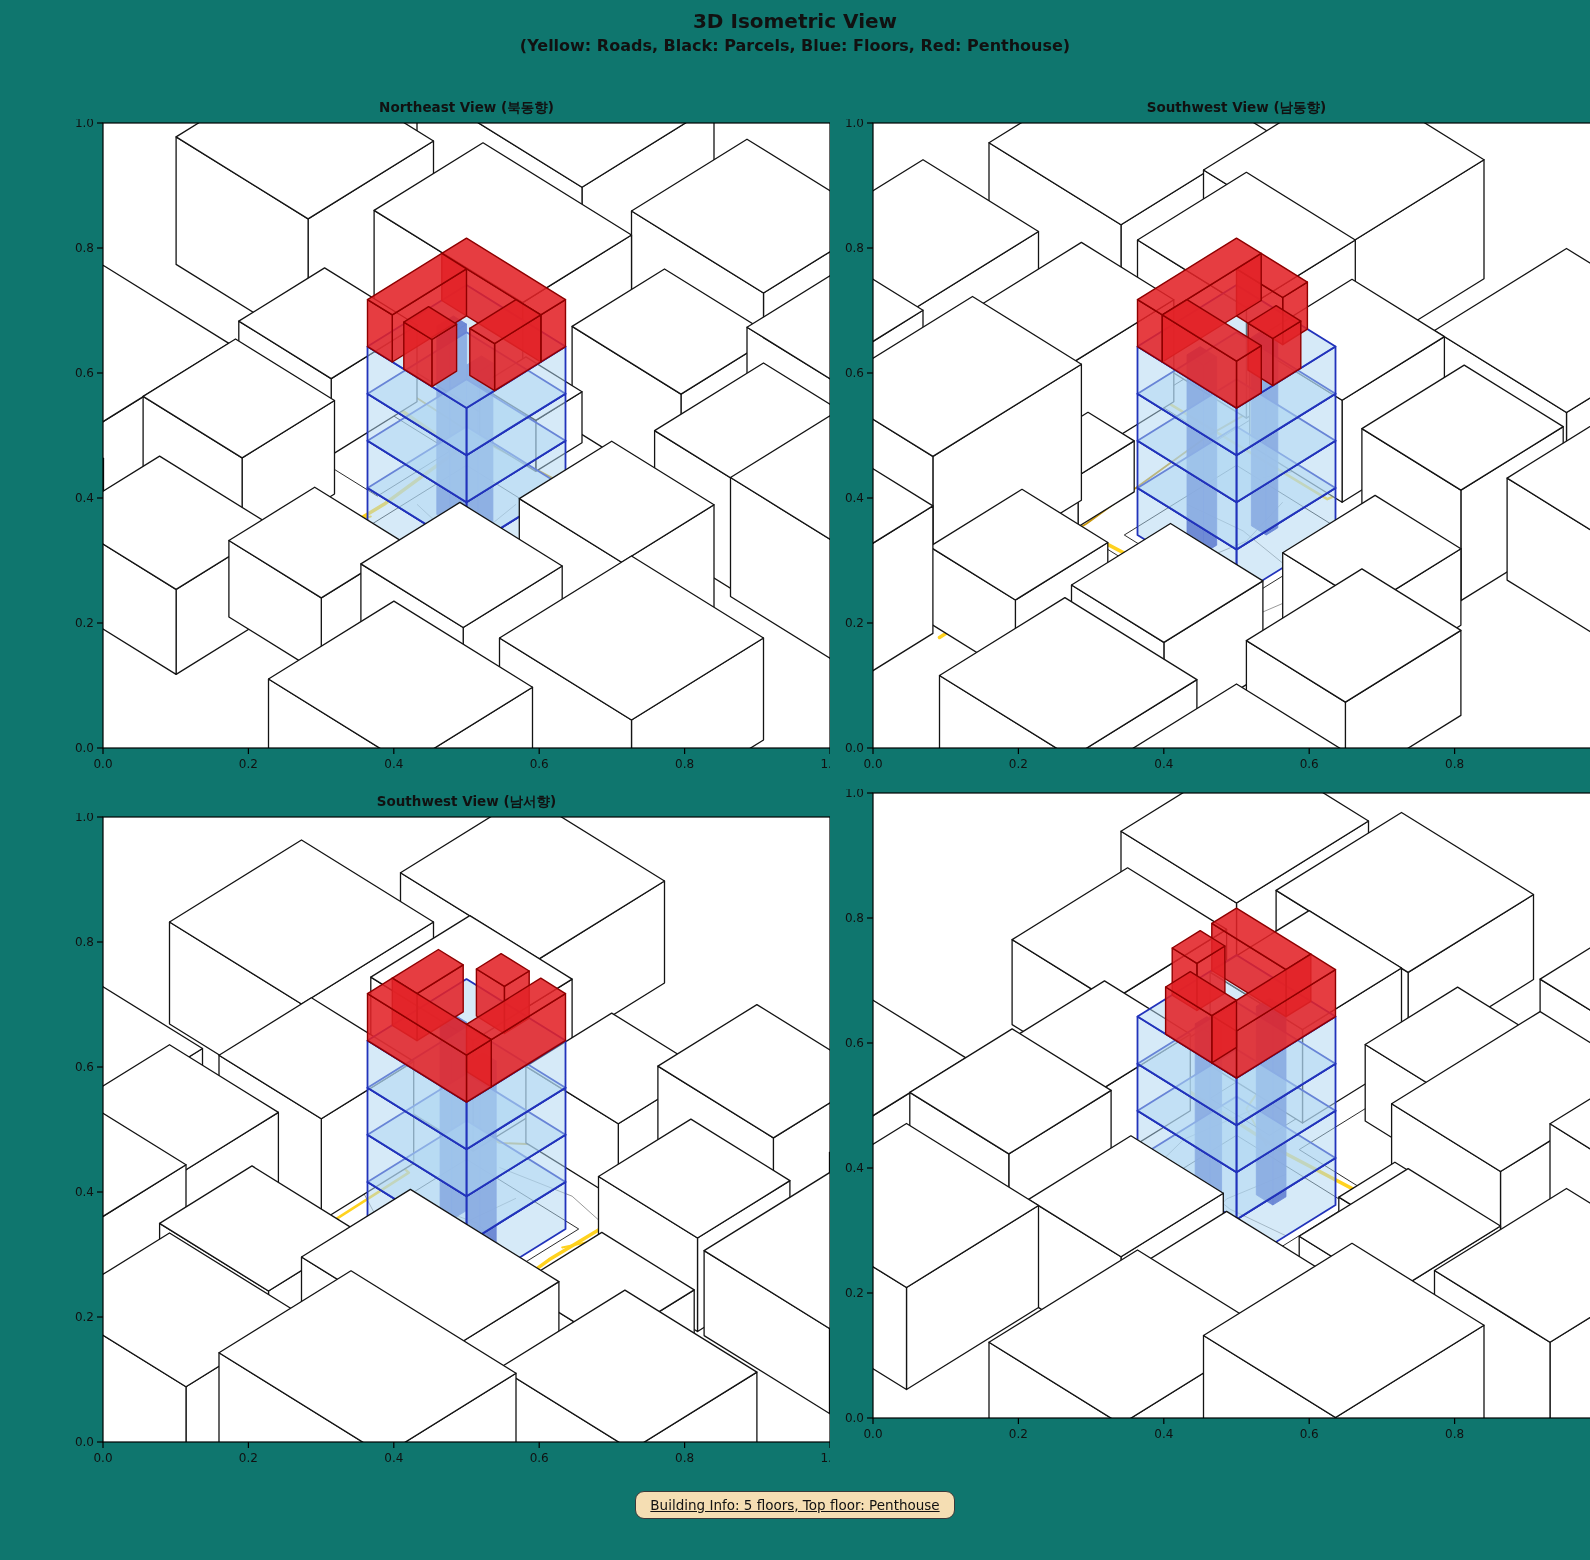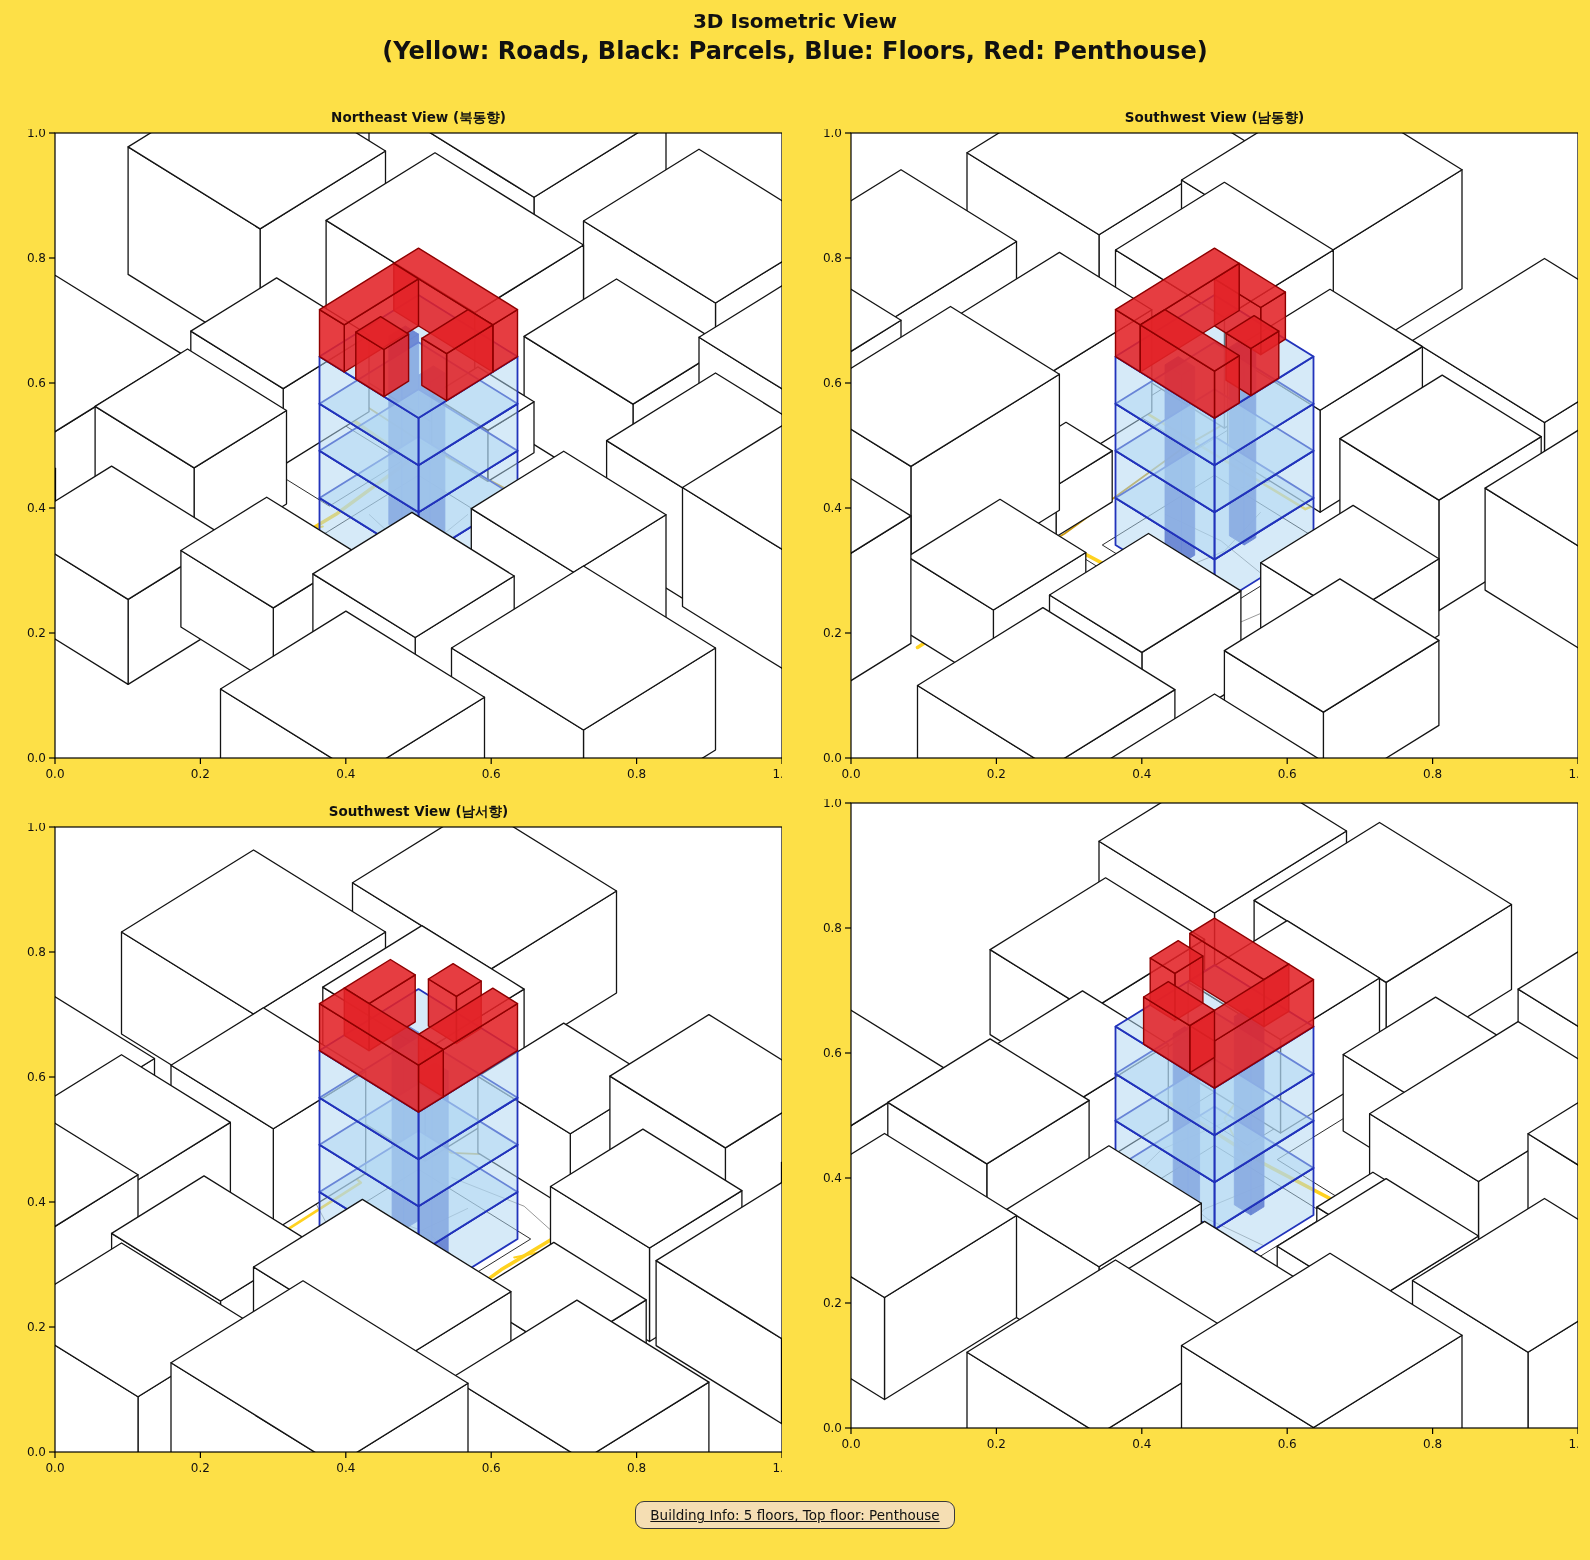--- a/index.html
+++ b/index.html
@@ -1,20 +1,20 @@
 <!DOCTYPE html>
 <html><head>
 <meta charset="utf-8">
 <style>
   html,body{margin:0;padding:0;background:#ffffff;}
-  .fig{width:1590px;height:1560px;background:#fde047;font-family:"DejaVu Sans","Liberation Sans",sans-serif;color:#111;overflow:hidden;}
+  .fig{width:1590px;height:1560px;background:#0f766e;font-family:"DejaVu Sans","Liberation Sans",sans-serif;color:#111;overflow:hidden;}
   .fig-header{padding-top:8px;text-align:center;}
   .fig-title{font-size:20px;font-weight:bold;line-height:1.35;}
-  .fig-subtitle{font-size:24px;font-weight:bold;line-height:1.35;}
-  .grid{display:grid;grid-template-columns:770px 770px;justify-content:space-between;padding:0 12px;margin-top:38px;row-gap:8px;}
+  .fig-subtitle{font-size:16px;font-weight:bold;line-height:1.35;}
+  .grid{display:grid;grid-template-columns:770px 770px;justify-content:space-between;padding:0 12px;margin-top:38px;row-gap:8px;margin-left:48px;}
   .subplot{width:770px;}
   .sp-title{text-align:center;font-weight:bold;font-size:13.5px;height:24px;padding-left:43px;line-height:24px;}
   svg.plot{display:block;}
   .badge-row{display:flex;justify-content:center;margin-top:16px;text-decoration:underline;}
   .badge{background:#f5deb3;border:1.6px solid #3a3a3a;border-radius:9px;padding:5px 14px;font-size:13.5px;color:#111;}
 </style>
 </head>
 <body>
 
 <div class="fig">

